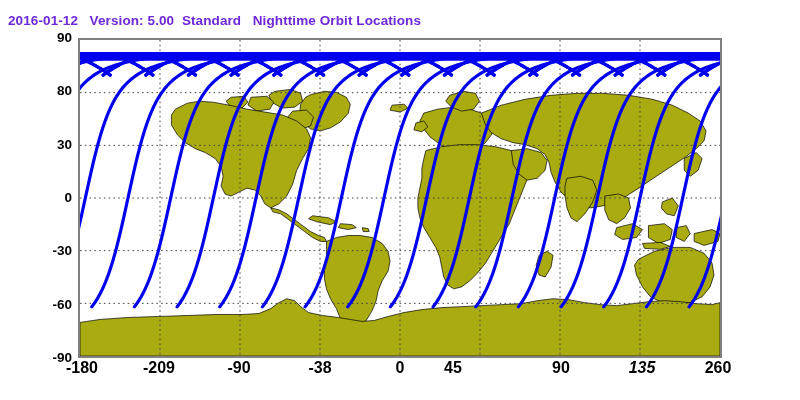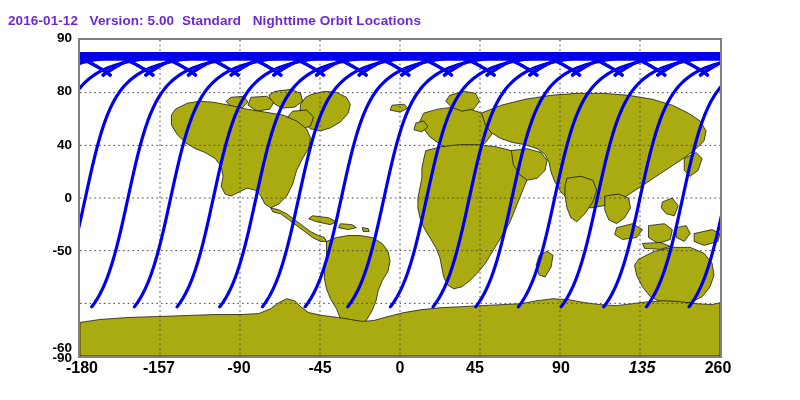--- a/index.html
+++ b/index.html
@@ -250,29 +250,29 @@
             <path d="M0,17.07 L644,17.07" stroke-width="3.4"></path>
             <path d="M0,19.20 L644,19.20" stroke-width="3.4"></path>
           </g>
 
       </g>
     </svg>
   </div>
 
   <div class="ytick" style="top:31px;">90</div>
   <div class="ytick" style="top:84px;">80</div>
-  <div class="ytick" style="top:138px;">40</div>
+  <div class="ytick" style="top:138px;">30</div>
   <div class="ytick" style="top:191px;">0</div>
-  <div class="ytick" style="top:244px;">-50</div>
-  <div class="ytick" style="top:298px;margin-top:43px;">-60</div>
+  <div class="ytick" style="top:244px;">-30</div>
+  <div class="ytick" style="top:298px;">-60</div>
   <div class="ytick" style="top:351px;">-90</div>
 
   <div class="xtick" style="left:82px;">-180</div>
-  <div class="xtick" style="left:159px;">-157</div>
+  <div class="xtick" style="left:159px;">-209</div>
   <div class="xtick" style="left:239px;">-90</div>
-  <div class="xtick" style="left:320px;">-45</div>
+  <div class="xtick" style="left:320px;">-38</div>
   <div class="xtick" style="left:400px;">0</div>
-  <div class="xtick" style="left:475px;">45</div>
+  <div class="xtick" style="left:453px;">45</div>
   <div class="xtick" style="left:561px;">90</div>
   <div class="xtick" style="left:642px;font-style:italic;">135</div>
   <div class="xtick" style="left:718px;">260</div>
 
 </div>
 
 </body></html>

